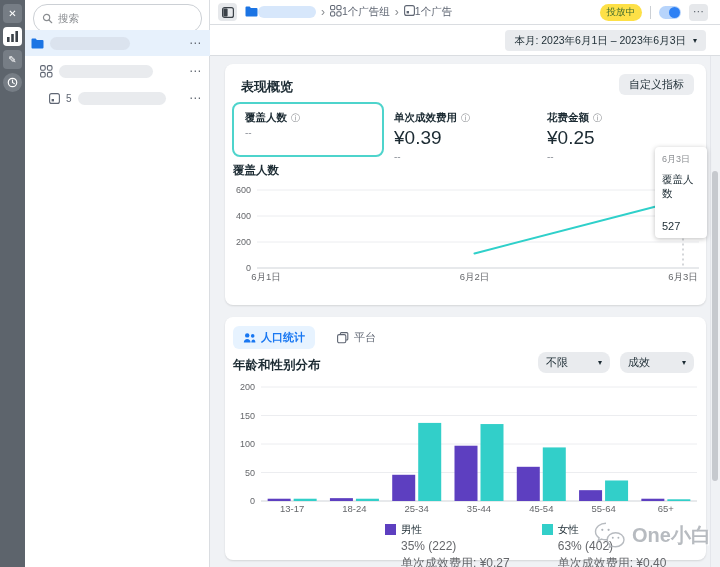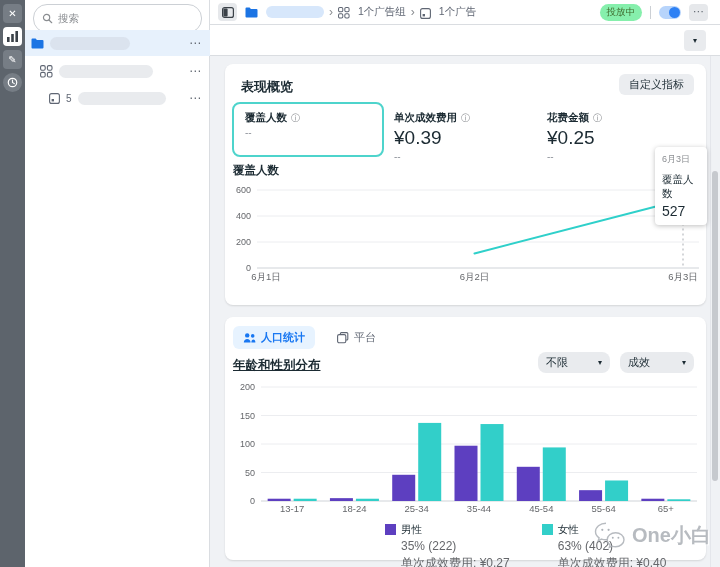--- a/index.html
+++ b/index.html
@@ -18,21 +18,21 @@
   .tree-row { position:absolute; left:0; width:185px; height:26px; display:flex; align-items:center; gap:6px; }
   .tree-row.selected { background:#e7f1fc; }
   .pill { height:13px; border-radius:7px; background:#e9ebee; }
   .pill.bluish { background:#dbe3ee; }
   .dots { position:absolute; right:8px; color:#606770; font-size:12px; letter-spacing:1px; cursor:pointer; line-height:1; }
 
   
   .header { position:absolute; left:210px; top:0; width:510px; height:25px; background:#fff; border-bottom:1px solid #dadde1; display:flex; align-items:center; z-index:2; }
   .hdr-btn { width:19px; height:18px; border-radius:4px; background:#e6e8eb; display:flex; align-items:center; justify-content:center; margin-left:8px; cursor:pointer; }
   .crumb-pill { width:58px; height:12px; border-radius:6px; background:#d7e7fb; }
-  .crumb { display:flex; align-items:flex-end; gap:8px; font-size:10.5px; color:#5f6673; cursor:pointer; }
+  .crumb { display:flex; align-items:flex-start; gap:0; font-size:10.5px; color:#5f6673; cursor:pointer; }
   .chev { color:#8a8d91; font-size:12px; margin:0 5px; }
   .hdr-right { margin-left:auto; display:flex; align-items:center; }
   .badge { font-size:9.5px; padding:2px 7px; border-radius:9px; }
   .vdiv { width:1px; height:13px; background:#ccd0d5; margin:0 8px; }
   .toggle { width:22px; height:13px; border-radius:7px; background:#b7d4fb; position:relative; cursor:pointer; }
   .toggle .knob { position:absolute; right:1px; top:1px; width:11px; height:11px; border-radius:50%; background:#2e81f4; }
   .menu-btn { width:19px; height:17px; border-radius:4px; background:#e6e8eb; display:flex; align-items:center; justify-content:center; color:#606770; font-size:11px; margin:0 12px 0 8px; cursor:pointer; line-height:0.5; }
 
   
   .subbar { position:absolute; left:210px; top:25px; width:510px; height:31px; background:#fff; border-bottom:1px solid #dadde1; z-index:2; }
@@ -55,27 +55,27 @@
   .metric-sub { font-size:10px; color:#90949c; margin-top:2px; }
 
   .chart-title { position:absolute; left:8px; top:99px; font-size:11.5px; font-weight:bold; }
   #line-chart { position:absolute; left:6px; top:112px; }
   svg text { font-family:"Liberation Sans","DejaVu Sans",sans-serif; }
 
   
   .tooltip { position:absolute; left:655px; top:147px; width:52px; background:#fff; border-radius:4px; box-shadow:0 1px 5px rgba(0,0,0,.25); padding:6px 7px; z-index:6; }
   .tooltip .tt-date { font-size:9px; color:#8a8d91; margin-bottom:7px; }
   .tooltip .tt-label { font-size:10.5px; }
-  .tooltip .tt-value { font-size:14px; margin-top:2px; }
+  .tooltip .tt-value { font-size:11px; margin-top:19px; }
 
   
   .tabs { position:absolute; left:8px; top:9px; display:flex; align-items:center; gap:12px; }
   .tab { display:flex; align-items:center; gap:5px; height:23px; padding:0 10px; border-radius:6px; font-size:11px; color:#5f6673; cursor:pointer; }
   .tab.active { background:#e7f3ff; color:#1877f2; font-weight:bold; }
-  .section-title { position:absolute; left:8px; top:40px; font-size:12.5px; font-weight:bold;text-decoration:underline; }
+  .section-title { position:absolute; left:8px; top:40px; font-size:12.5px; font-weight:bold; }
   .dropdown { position:absolute; top:35px; height:21px; background:#e9ebee; border-radius:8px; display:flex; align-items:center; justify-content:space-between; padding:0 8px; font-size:11px; cursor:pointer; }
   #dd-breakdown { right:96px; width:72px; }
   #dd-metric { right:12px; width:74px; }
   #bar-chart { position:absolute; left:6px; top:64px; }
 
   .legend { position:absolute; left:160px; top:206px; display:flex; gap:32px; }
   .legend-item { display:flex; gap:5px; }
   .swatch { width:11px; height:11px; margin-top:1px; }
   .legend-name { font-size:10.5px; }
   .legend-sub { font-size:12px; color:#65676b; margin-top:2px; }
@@ -179,33 +179,34 @@
     </div>
     <span class="chev">›</span>
     <div class="crumb">
       <svg width="11" height="11" viewBox="0 0 11 11">
           <rect x="0.6" y="0.6" width="9.8" height="9.8" rx="2" fill="none" stroke="#5f6673" stroke-width="1.1"></rect>
           <rect x="2.6" y="6" width="2.4" height="2.4" fill="#5f6673"></rect>
         </svg>
       <span>1个广告</span>
     </div>
     <div class="hdr-right">
-      <span class="badge" id="status-badge" style="background: #86efac; color: rgb(63, 107, 46); text-align: center;">投放中</span>
+      <span class="badge" id="status-badge" style="background: #fde047; color: rgb(63, 107, 46); text-align: center;">投放中</span>
       <div class="vdiv"></div>
       <div class="toggle">
           <div class="knob"></div>
         </div>
       <div class="menu-btn">
           <span>⋯</span>
         </div>
     </div>
   </div>
 
   <div class="subbar">
     <div class="date-btn">
+      <span>本月: 2023年6月1日 – 2023年6月3日</span>
       <span class="caret">▾</span>
     </div>
   </div>
 
   <div class="panel" id="panel-overview">
     <div class="panel-title">表现概览</div>
     <div class="gray-btn">自定义指标</div>
 
     <div class="metric-card selected" style="left:7px;">
       <div class="metric-label">

